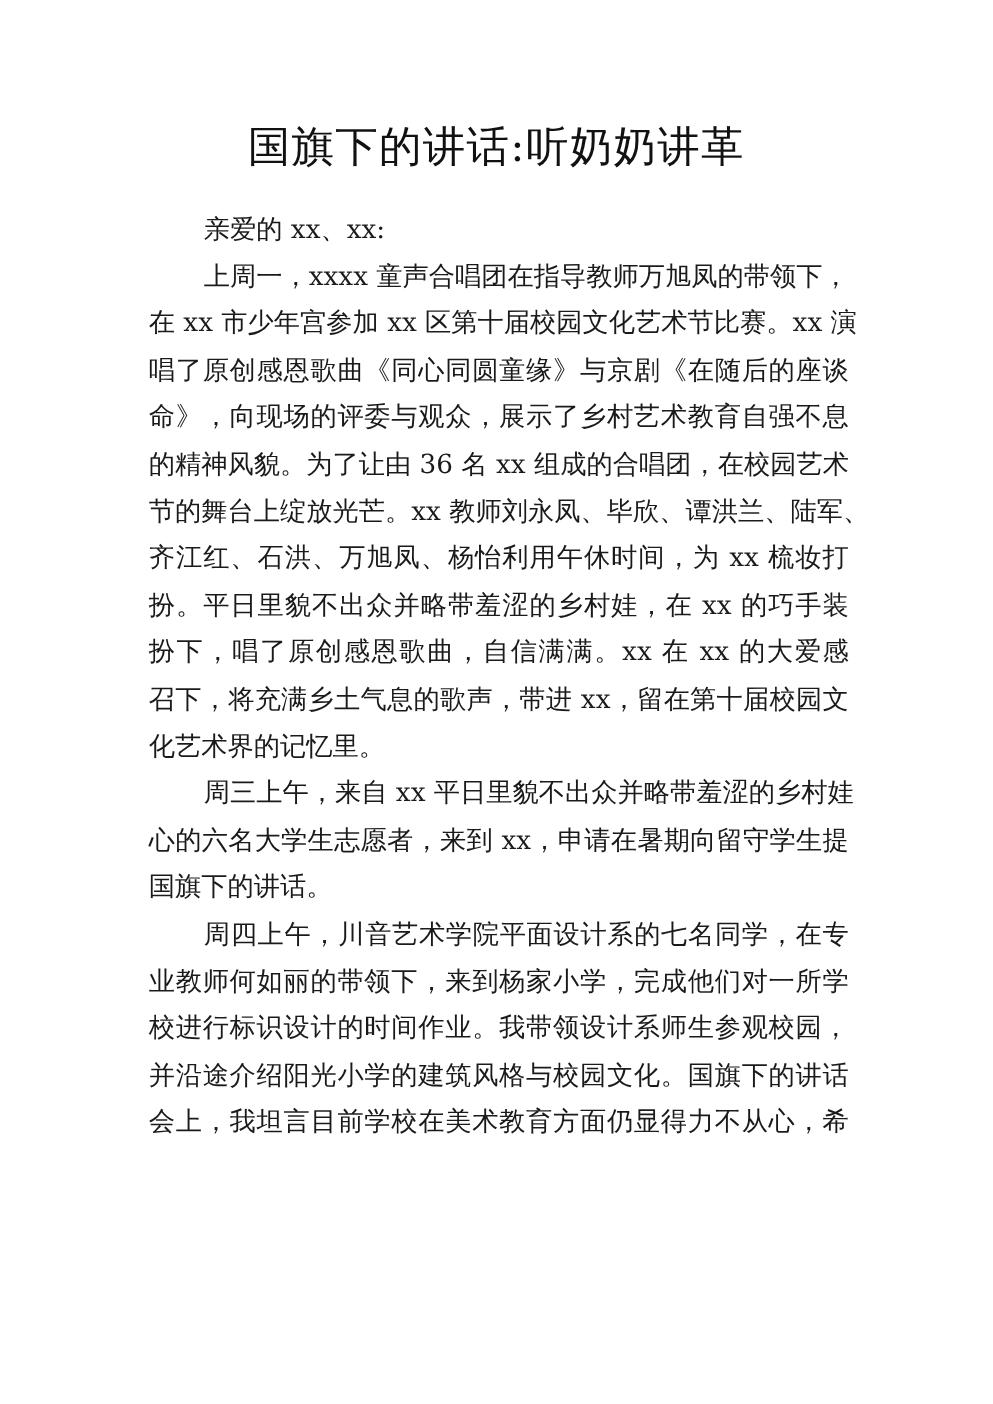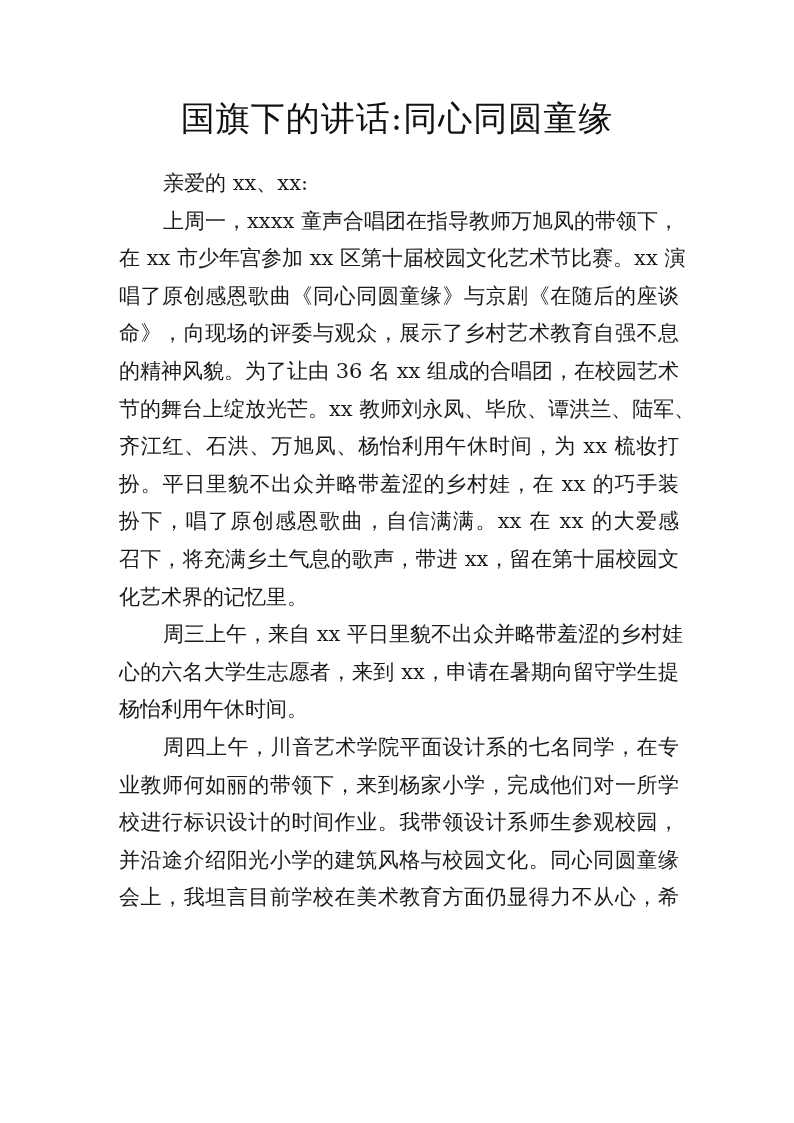--- a/index.html
+++ b/index.html
@@ -58,40 +58,40 @@
     }
     .line.salutation {
       padding-left: 44px;
       text-align-last: left;
     }
   </style>
 </head>
 <body>
 
 <div class="page">
-  <div class="title">国旗下的讲话:同心同圆童缘</div>
+  <div class="title">国旗下的讲话:听奶奶讲革</div>
 
   <div class="body">
     <div class="line salutation">亲爱的 xx、xx:</div>
 
     <div class="line indent">上周一，xxxx 童声合唱团在指导教师万旭凤的带领下，</div>
     <div class="line">在 xx 市少年宫参加 xx 区第十届校园文化艺术节比赛。xx 演</div>
     <div class="line">唱了原创感恩歌曲《同心同圆童缘》与京剧《在随后的座谈</div>
     <div class="line">命》，向现场的评委与观众，展示了乡村艺术教育自强不息</div>
     <div class="line">的精神风貌。为了让由 36 名 xx 组成的合唱团，在校园艺术</div>
     <div class="line">节的舞台上绽放光芒。xx 教师刘永凤、毕欣、谭洪兰、陆军、</div>
     <div class="line">齐江红、石洪、万旭凤、杨怡利用午休时间，为 xx 梳妆打</div>
     <div class="line">扮。平日里貌不出众并略带羞涩的乡村娃，在 xx 的巧手装</div>
     <div class="line">扮下，唱了原创感恩歌曲，自信满满。xx 在 xx 的大爱感</div>
     <div class="line">召下，将充满乡土气息的歌声，带进 xx，留在第十届校园文</div>
     <div class="line last">化艺术界的记忆里。</div>
 
     <div class="line indent">周三上午，来自 xx 平日里貌不出众并略带羞涩的乡村娃</div>
     <div class="line">心的六名大学生志愿者，来到 xx，申请在暑期向留守学生提</div>
-    <div class="line last">杨怡利用午休时间。</div>
+    <div class="line last">国旗下的讲话。</div>
 
     <div class="line indent">周四上午，川音艺术学院平面设计系的七名同学，在专</div>
     <div class="line">业教师何如丽的带领下，来到杨家小学，完成他们对一所学</div>
     <div class="line">校进行标识设计的时间作业。我带领设计系师生参观校园，</div>
-    <div class="line">并沿途介绍阳光小学的建筑风格与校园文化。同心同圆童缘</div>
+    <div class="line">并沿途介绍阳光小学的建筑风格与校园文化。国旗下的讲话</div>
     <div class="line">会上，我坦言目前学校在美术教育方面仍显得力不从心，希</div>
   </div>
 </div>
 
 </body></html>

